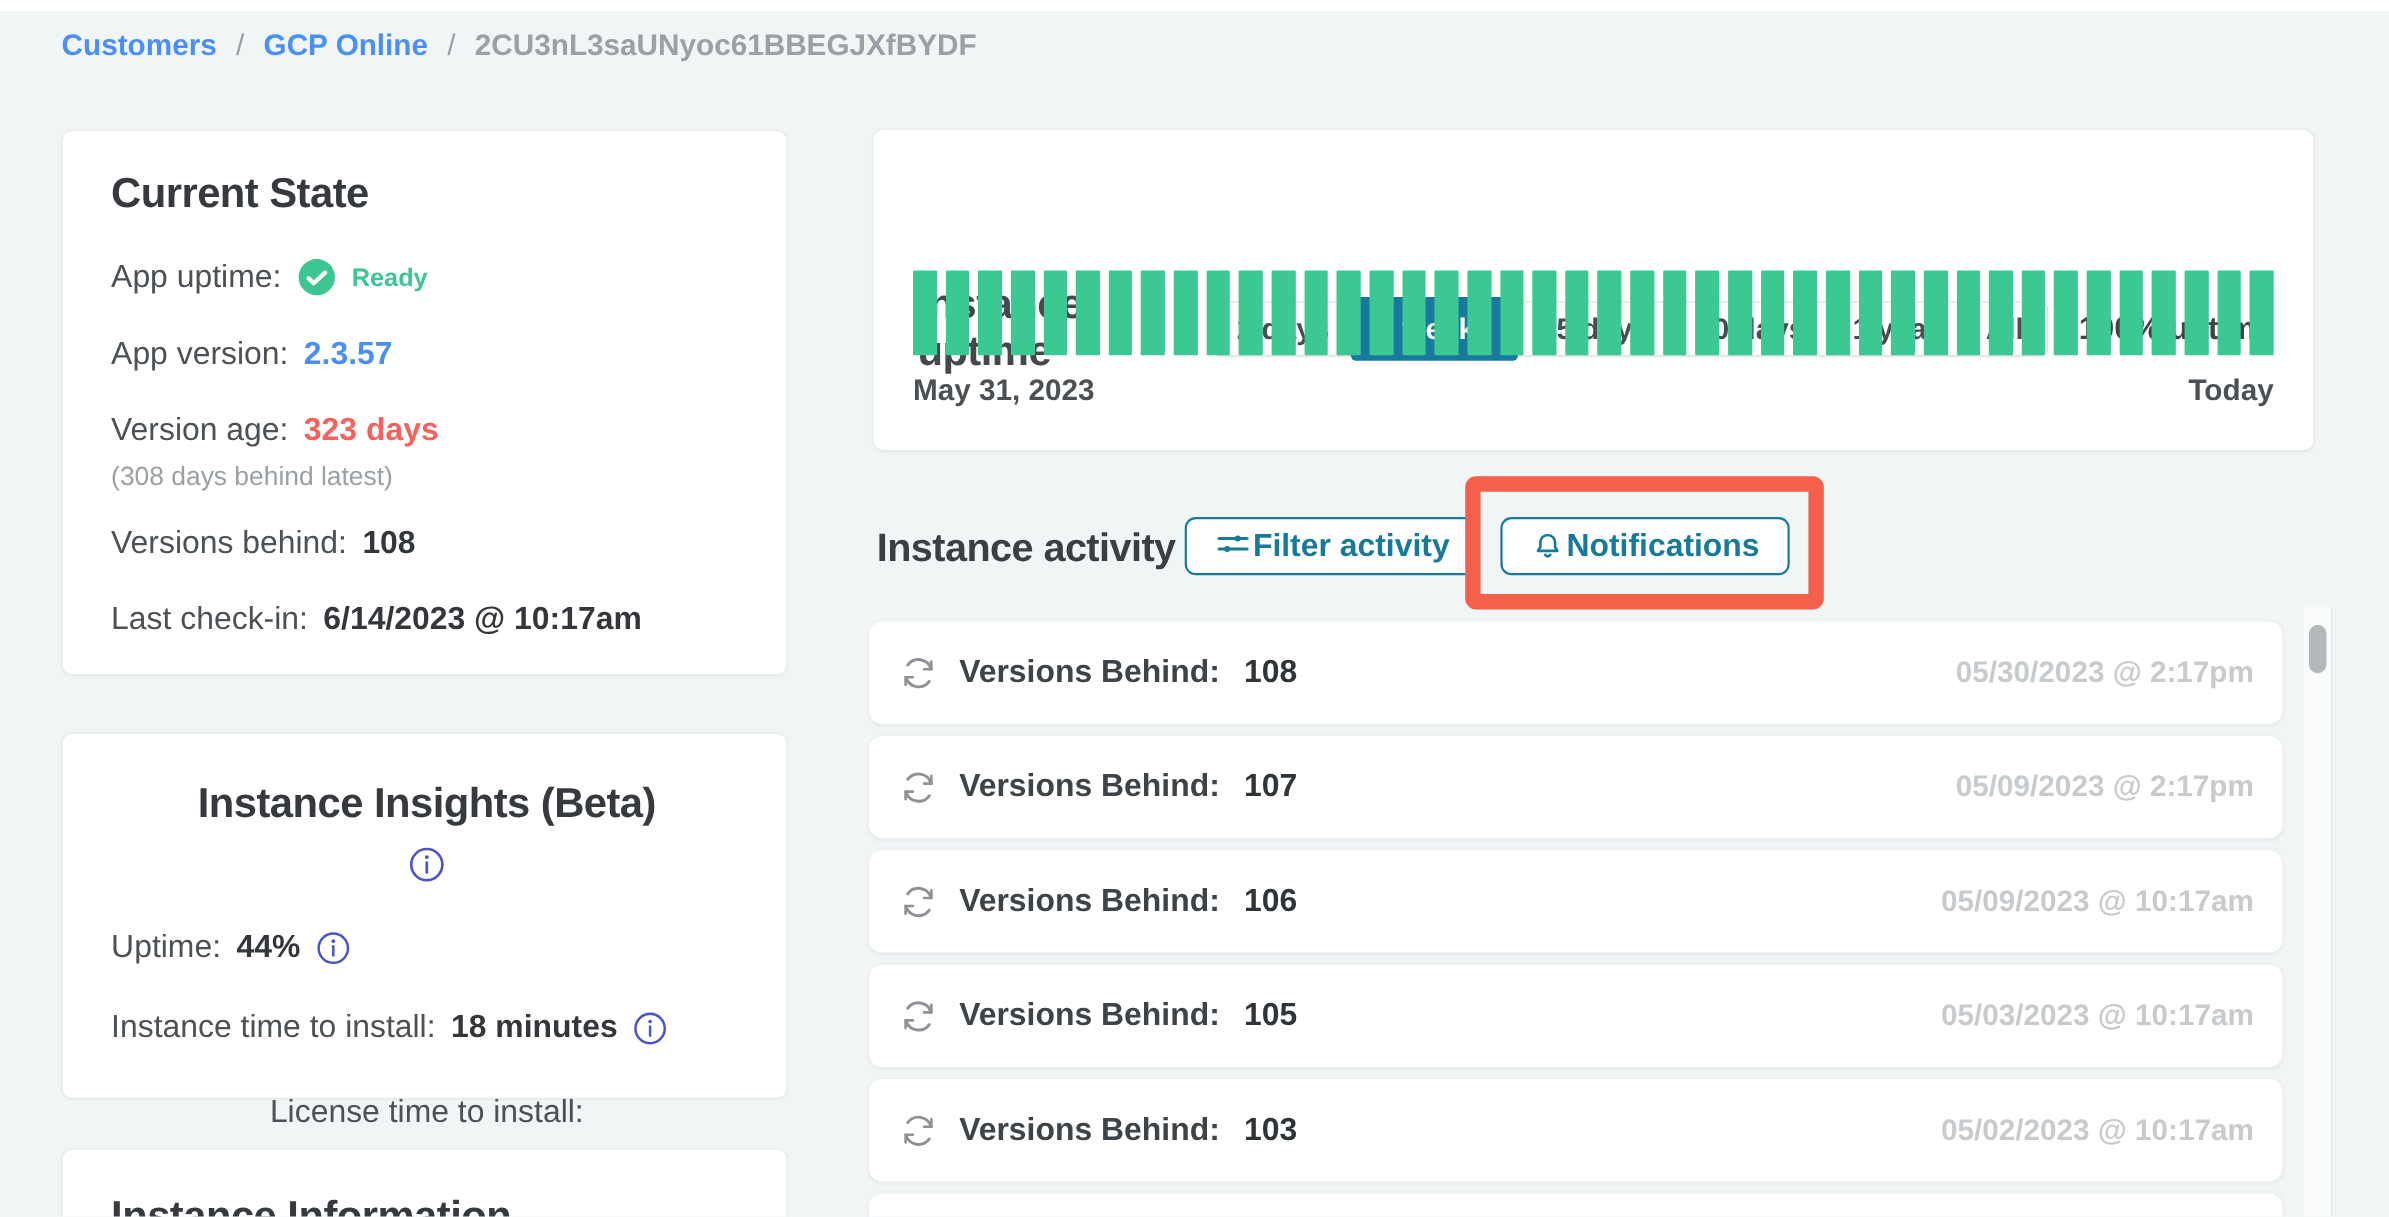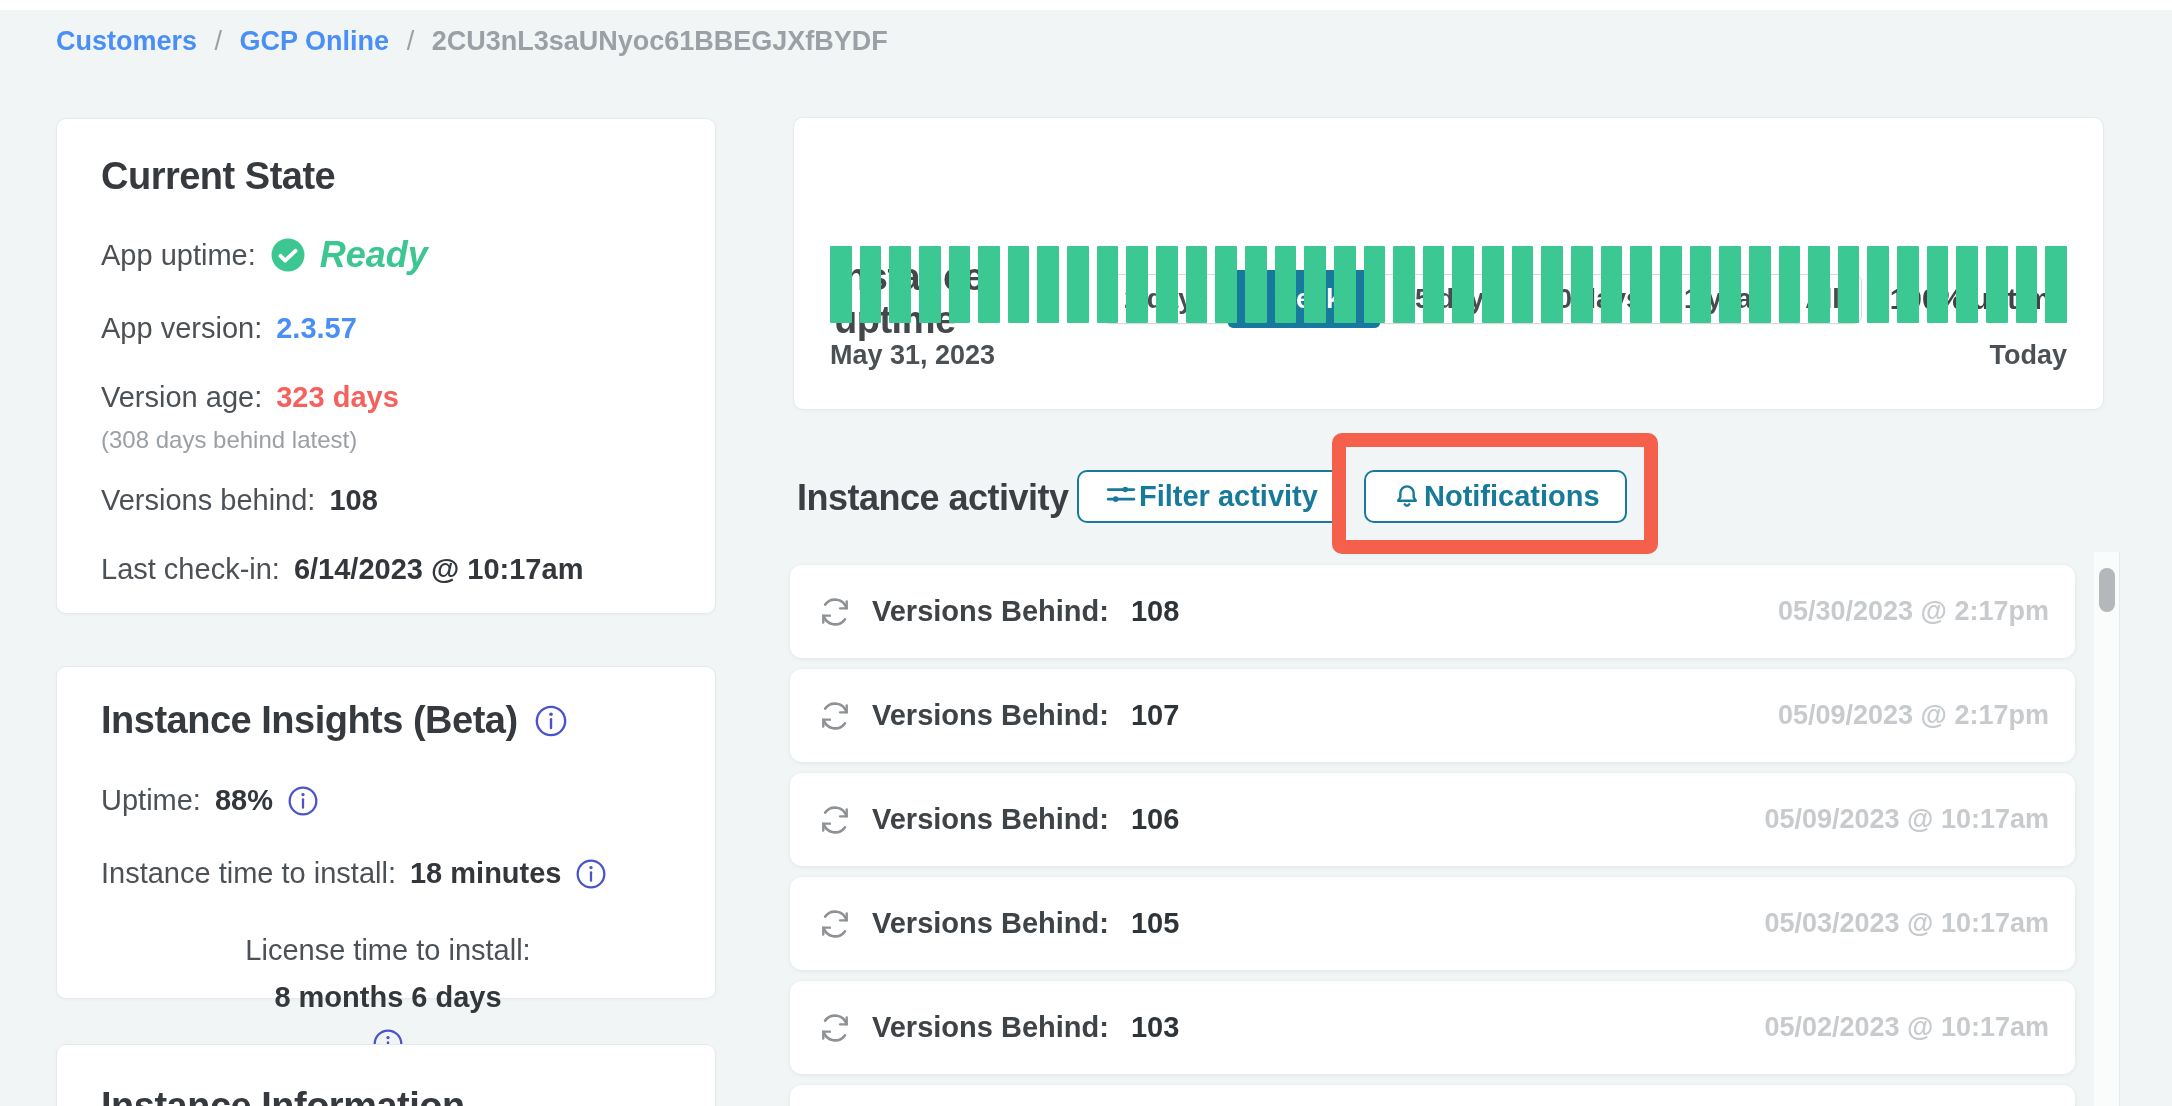--- a/index.html
+++ b/index.html
@@ -39,21 +39,21 @@
   }
   .card-current{left:56px;top:118px;width:660px;height:496px;padding:36px 40px 0 44px;}
   .card-insights{left:56px;top:666px;width:660px;height:333px;padding:32px 40px 0 44px;}
   .card-info{left:56px;top:1044px;width:660px;height:190px;padding:40px 40px 0 44px;}
   .card-title{font-size:38px;font-weight:700;color:#363a3e;letter-spacing:-.5px;}
 
   .kv-row{display:flex;align-items:center;margin-top:36px;font-size:29px;color:var(--label);gap:14px;}
   .kv-row .kv-value{font-weight:700;color:var(--dark);}
   .kv-note{margin-top:12px;font-size:24px;color:var(--muted);}
   .kv-row.tight{margin-top:30px;}
-  .status-green{color:var(--green);font-weight:700;font-size:36px;font-style:italic;}
+  .status-green{color:var(--green);font-weight:700;font-size:23px;}
   .value-blue{color:var(--link-blue);font-weight:700;}
   .value-red{color:var(--red);font-weight:700;}
   .icon{display:inline-flex;flex:none;}
 
   
   .card-uptime{left:793px;top:117px;width:1311px;height:293px;}
   .uptime-header{position:absolute;left:40px;right:36px;top:151px;height:56px;display:flex;align-items:center;transform:translateY(-50%);top:181px;}
   .uptime-title{font-size:38px;font-weight:700;color:#44484c;letter-spacing:-.5px;}
   .range-group{display:flex;margin-left:auto;border:1px solid #d6d9db;border-radius:8px;background:#fff;box-shadow:0 1px 2px rgba(0,0,0,.04);height:50px;}
   .range-option{display:flex;align-items:center;padding:0 21px;font-size:27px;font-weight:600;color:#474c50;border-left:1px solid #dddfe1;cursor:pointer;white-space:nowrap;}
@@ -136,33 +136,33 @@
     <span>Versions behind:</span>
     <span class="kv-value">108</span>
   </div>
   <div class="kv-row">
     <span>Last check-in:</span>
     <span class="kv-value">6/14/2023 @ 10:17am</span>
   </div>
 </div>
 
 <div class="card card-insights">
-  <div class="kv-row" style="margin-top:0;gap:16px;">
+  <div class="kv-row" style="margin-top:11px;gap:16px;flex-direction:column;">
     <span class="card-title">Instance Insights (Beta)</span>
     <span class="icon">
       <svg width="34" height="34" viewBox="0 0 24 24" fill="none" stroke="#4a54c8" stroke-width="1.7">
           <circle cx="12" cy="12" r="10"></circle>
           <line x1="12" y1="10.7" x2="12" y2="17" stroke-linecap="round"></line>
           <circle cx="12" cy="7.2" r="1.25" fill="#4a54c8" stroke="none"></circle>
         </svg>
     </span>
   </div>
   <div class="kv-row" style="margin-top:42px;">
     <span>Uptime:</span>
-    <span class="kv-value">88%</span>
+    <span class="kv-value">44%</span>
     <span class="icon">
       <svg width="32" height="32" viewBox="0 0 24 24" fill="none" stroke="#4a54c8" stroke-width="1.7">
           <circle cx="12" cy="12" r="10"></circle>
           <line x1="12" y1="10.7" x2="12" y2="17" stroke-linecap="round"></line>
           <circle cx="12" cy="7.2" r="1.25" fill="#4a54c8" stroke="none"></circle>
         </svg>
     </span>
   </div>
   <div class="kv-row" style="margin-top:40px;">
     <span>Instance time to install:</span>

